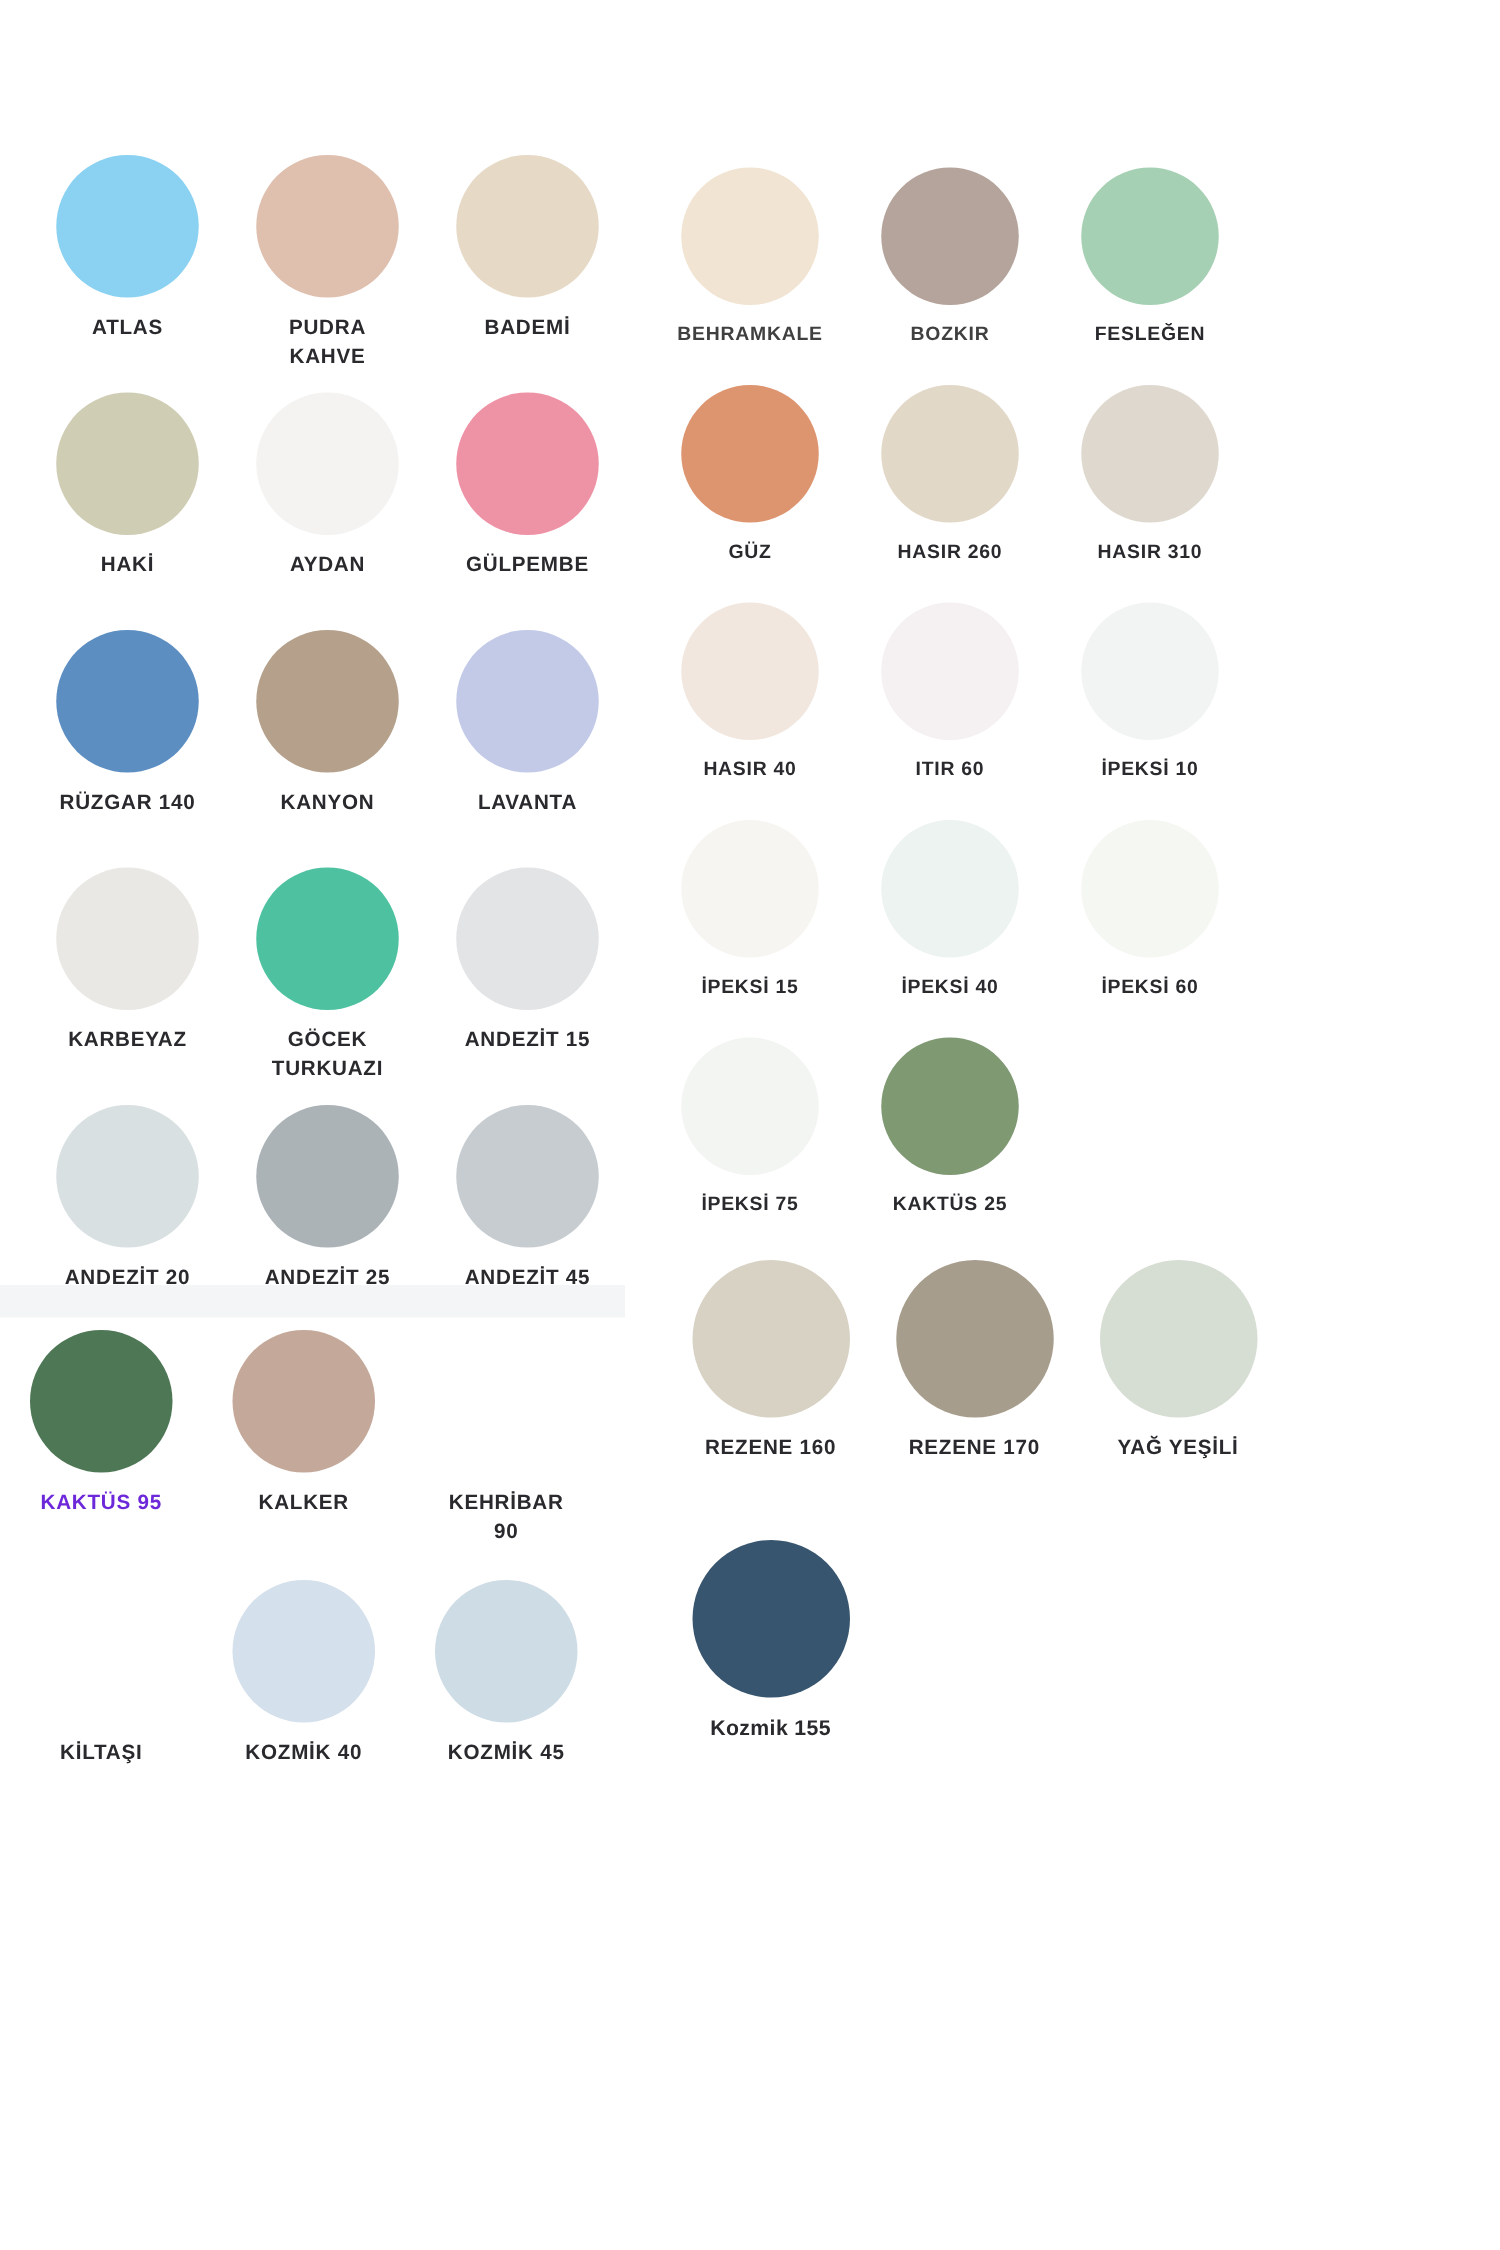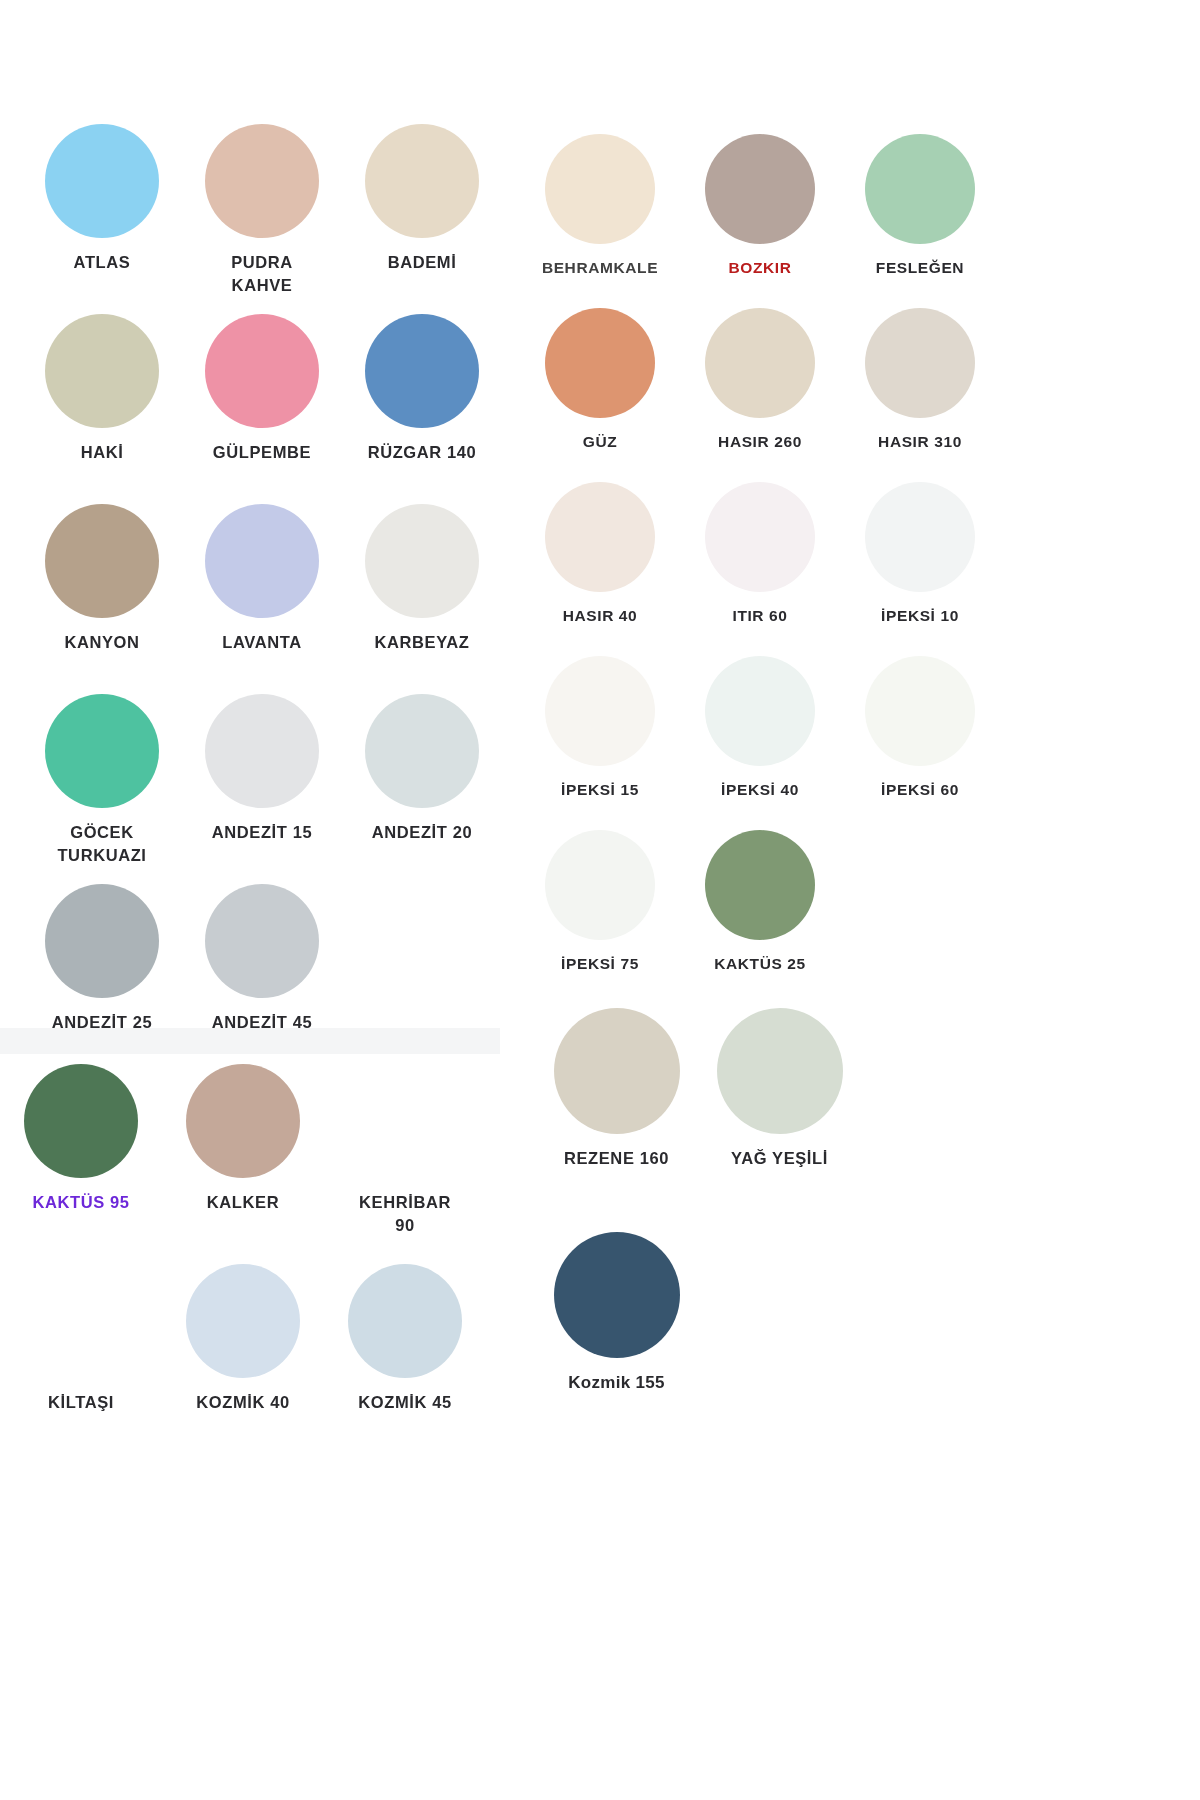--- a/index.html
+++ b/index.html
@@ -134,20 +134,24 @@
     <div class="swatch left-cell">
       <div class="dot dot-lg" style="background-color: rgb(230, 218, 199);"></div>
       <div class="swatch-label" style="color: rgb(42, 42, 46);">BADEMİ</div>
     </div>
 
     <div class="swatch left-cell">
       <div class="dot dot-lg" style="background-color: rgb(207, 205, 180);"></div>
       <div class="swatch-label" style="color: rgb(42, 42, 46);">HAKİ</div>
     </div>
 
+    <div class="swatch left-cell">
+      <div class="dot dot-lg" style="background-color: rgb(245, 243, 241);"></div>
+      <div class="swatch-label" style="color: rgb(42, 42, 46);">AYDAN</div>
+    </div>
 
     <div class="swatch left-cell">
       <div class="dot dot-lg" style="background-color: rgb(238, 146, 166);"></div>
       <div class="swatch-label" style="color: rgb(42, 42, 46);">GÜLPEMBE</div>
     </div>
 
     <div class="swatch left-cell">
       <div class="dot dot-lg" style="background-color: rgb(92, 142, 194);"></div>
       <div class="swatch-label" style="color: rgb(42, 42, 46);">RÜZGAR 140</div>
     </div>
@@ -232,21 +236,21 @@
 
   <div class="column column-right">
 
     <div class="swatch right-cell">
       <div class="dot dot-md" style="background-color: rgb(241, 228, 210);"></div>
       <div class="swatch-label label-sm" style="color: #404040;">BEHRAMKALE</div>
     </div>
 
     <div class="swatch right-cell">
       <div class="dot dot-md" style="background-color: rgb(181, 164, 156);"></div>
-      <div class="swatch-label label-sm" style="color: #b91c1c;">BOZKIR</div>
+      <div class="swatch-label label-sm" style="color: #404040;">BOZKIR</div>
     </div>
 
 
     <div class="swatch right-cell">
       <div class="dot dot-md" style="background-color: rgb(166, 208, 179);"></div>
       <div class="swatch-label label-sm" style="color: rgb(42, 42, 46);">FESLEĞEN</div>
     </div>
 
     <div class="swatch right-cell">
       <div class="dot dot-md" style="background-color: rgb(221, 149, 112);"></div>
@@ -305,20 +309,24 @@
 
   </div>
 
   <div class="group-lower-right">
 
     <div class="swatch">
       <div class="dot dot-xl" style="background-color: rgb(216, 210, 196);"></div>
       <div class="swatch-label" style="color: rgb(42, 42, 46);">REZENE 160</div>
     </div>
 
+    <div class="swatch">
+      <div class="dot dot-xl" style="background-color: rgb(167, 157, 141);"></div>
+      <div class="swatch-label" style="color: rgb(42, 42, 46);">REZENE 170</div>
+    </div>
 
     <div class="swatch">
       <div class="dot dot-xl" style="background-color: rgb(214, 221, 210);"></div>
       <div class="swatch-label" style="color: rgb(42, 42, 46);">YAĞ YEŞİLİ</div>
     </div>
 
   </div>
 
   <div class="group-kozmik">
     <div class="swatch">

